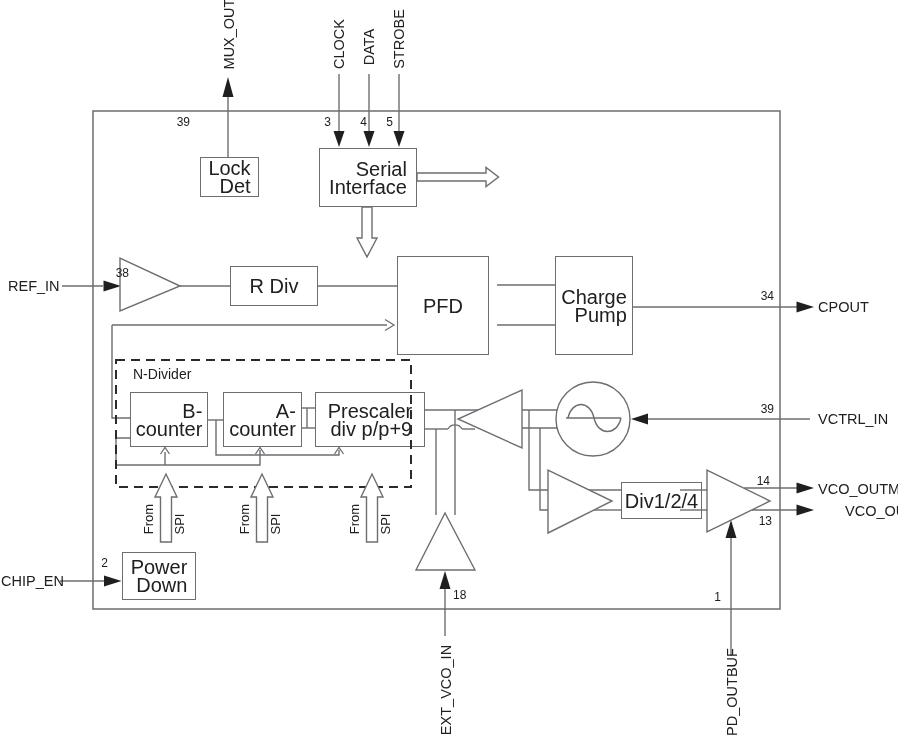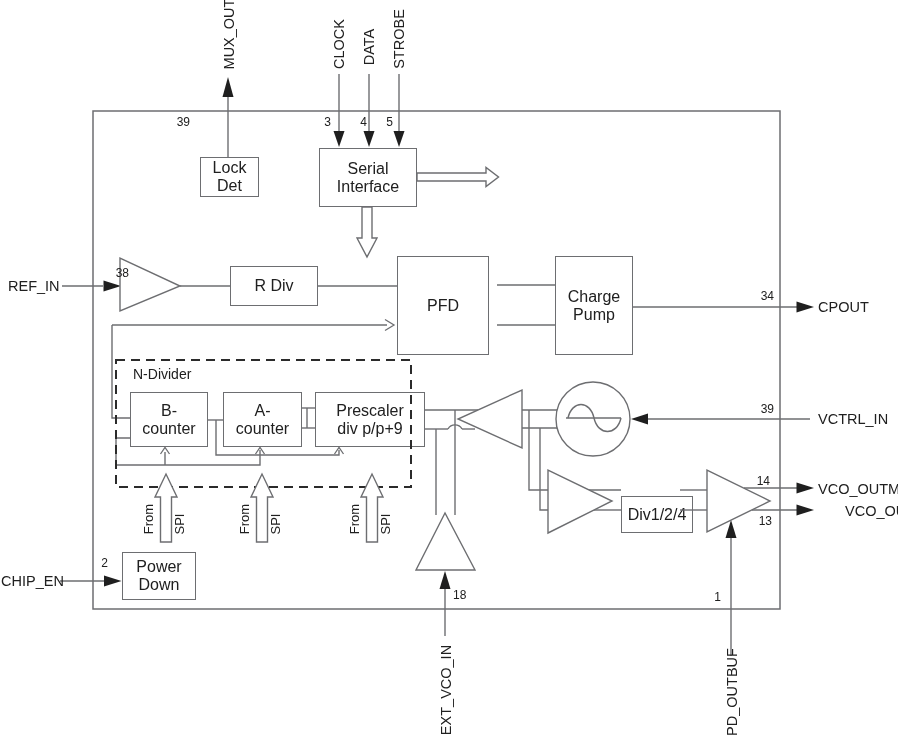--- a/index.html
+++ b/index.html
@@ -2,22 +2,22 @@
 <html><head>
 <meta charset="utf-8">
 <style>
   html,body{margin:0;padding:0;background:#ffffff;}
   .canvas{
     position:relative;width:898px;height:737px;background:#ffffff;
     font-family:"Liberation Sans",sans-serif;color:#202020;overflow:hidden;
   }
   .block{
     position:absolute;border:1.5px solid #6d6e71;background:#ffffff;
-    display:flex;align-items:center;justify-content:center;text-align:center;
-    font-size:16px;line-height:18px;white-space:pre-line;box-sizing:border-box;
+    display:flex;align-items:center;justify-content:center;text-align:right;
+    font-size:20px;line-height:18px;white-space:pre-line;box-sizing:border-box;
   }
   .wires{position:absolute;left:0;top:0;pointer-events:none;}
   .lbl{position:absolute;font-size:14.5px;white-space:nowrap;}
   .pin{position:absolute;font-size:12px;white-space:nowrap;}
   .ra{width:30px;text-align:right;}
   .vlbl{
     position:absolute;width:120px;height:18px;line-height:18px;text-align:center;
     font-size:14.5px;transform:rotate(-90deg);white-space:nowrap;
   }
   .vsm{
@@ -37,21 +37,21 @@
   <div class="block" style="left:230px;top:266px;width:88px;height:40px;">R Div</div>
   <div class="block" style="left:397px;top:256px;width:92px;height:99px;">PFD</div>
   <div class="block" style="left:555px;top:256px;width:78px;height:99px;">Charge
 Pump</div>
   <div class="block" style="left:130px;top:392px;width:78px;height:55px;">B-
 counter</div>
   <div class="block" style="left:223px;top:392px;width:79px;height:55px;">A-
 counter</div>
   <div class="block" style="left:315px;top:392px;width:110px;height:55px;">Prescaler
 div p/p+9</div>
-  <div class="block" style="left:621px;top:496px;width:72px;height:37px;">Div1/2/4</div>
+  <div class="block" style="left:621px;top:482px;width:81px;height:37px;">Div1/2/4</div>
   <div class="block" style="left:122px;top:552px;width:74px;height:48px;">Power
 Down</div>
 
   <svg class="wires" width="898" height="737" viewBox="0 0 898 737">
 
     <rect x="93" y="111" width="687" height="498" fill="none" stroke="#6d6e71" stroke-width="1.5"></rect>
 
     <g stroke="#6d6e71" stroke-width="1.4" fill="none">
 
       <path d="M228,157 V97"></path>

